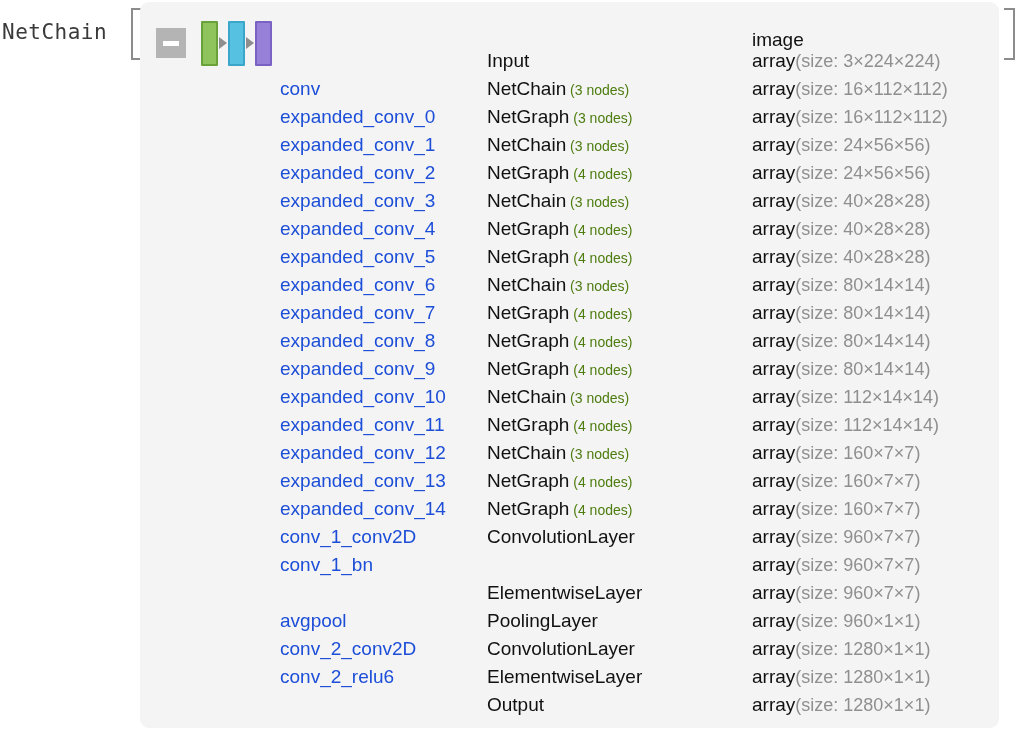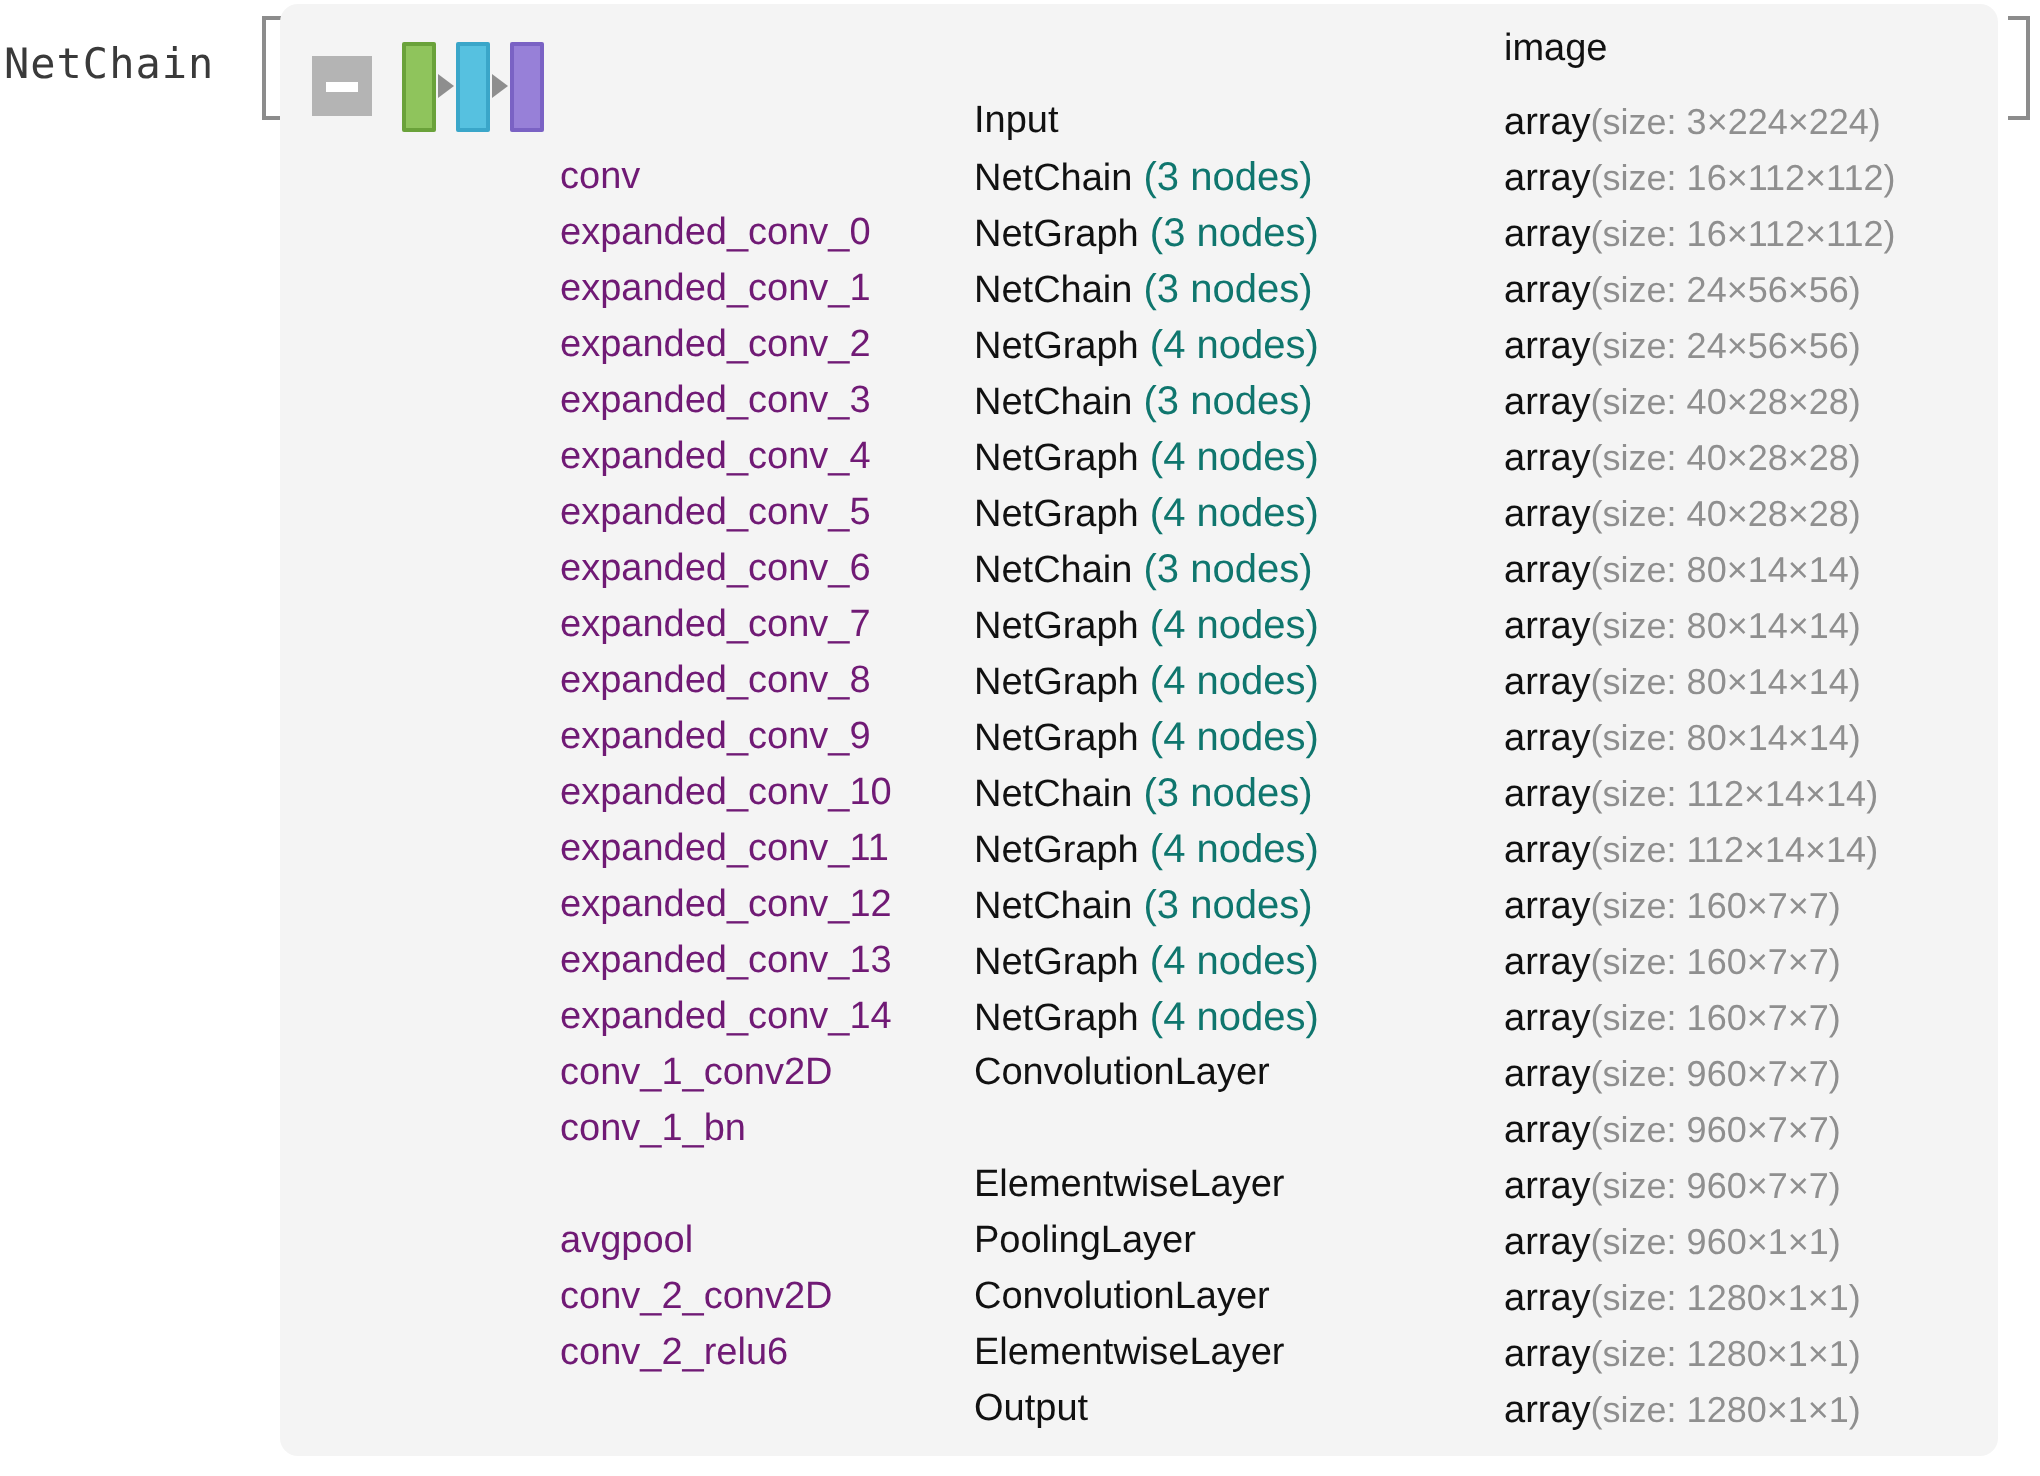--- a/index.html
+++ b/index.html
@@ -118,31 +118,31 @@
     left: 0;
     width: 100%;
     height: 28px;
     line-height: 28px;
     white-space: nowrap;
   }
   .cell-name {
     position: absolute;
     left: 140px;
     font-size: 19px;
-    color: #701a75;
+    color: #1d4ed8;
   }
   .cell-type {
     position: absolute;
     left: 347px;
     font-size: 19px;
     color: #111111;
   }
   .cell-type .nodes {
-    color: #0f766e;
-    font-size: 20px;
+    color: #4d7c0f;
+    font-size: 14px;
   }
   .cell-shape {
     position: absolute;
     left: 612px;
     font-size: 19px;
     color: #111111;
   }
   .cell-shape .dims {
     color: #8f8f8f;
     font-size: 18px;
@@ -168,21 +168,21 @@
     <div id="net-thumbnail">
         <div class="thumb-block" style="background: rgb(143, 196, 92); border: 2px solid rgb(106, 162, 58);"></div>
         <div class="thumb-arrow"></div>
         <div class="thumb-block" style="background: rgb(86, 193, 224); border: 2px solid rgb(58, 166, 201);"></div>
         <div class="thumb-arrow"></div>
         <div class="thumb-block" style="background: rgb(151, 128, 216); border: 2px solid rgb(122, 98, 196);"></div>
       </div>
   </div>
 
   <div id="net-table">
-      <div class="net-row" style="top: 9px;">
+      <div class="net-row" style="top: 24px;">
         <div class="cell-shape"><span class="head-text">image</span></div>
       </div>
       <div class="net-row" style="top: 45px;">
         <div class="cell-name"></div>
         <div class="cell-type"><span>Input</span></div>
         <div class="cell-shape"><span>array</span><span class="dims">(size: 3×224×224)</span></div>
       </div>
       <div class="net-row" style="top: 73px;">
         <div class="cell-name">conv</div>
         <div class="cell-type"><span>NetChain</span><span class="nodes"> (3 nodes)</span></div>

